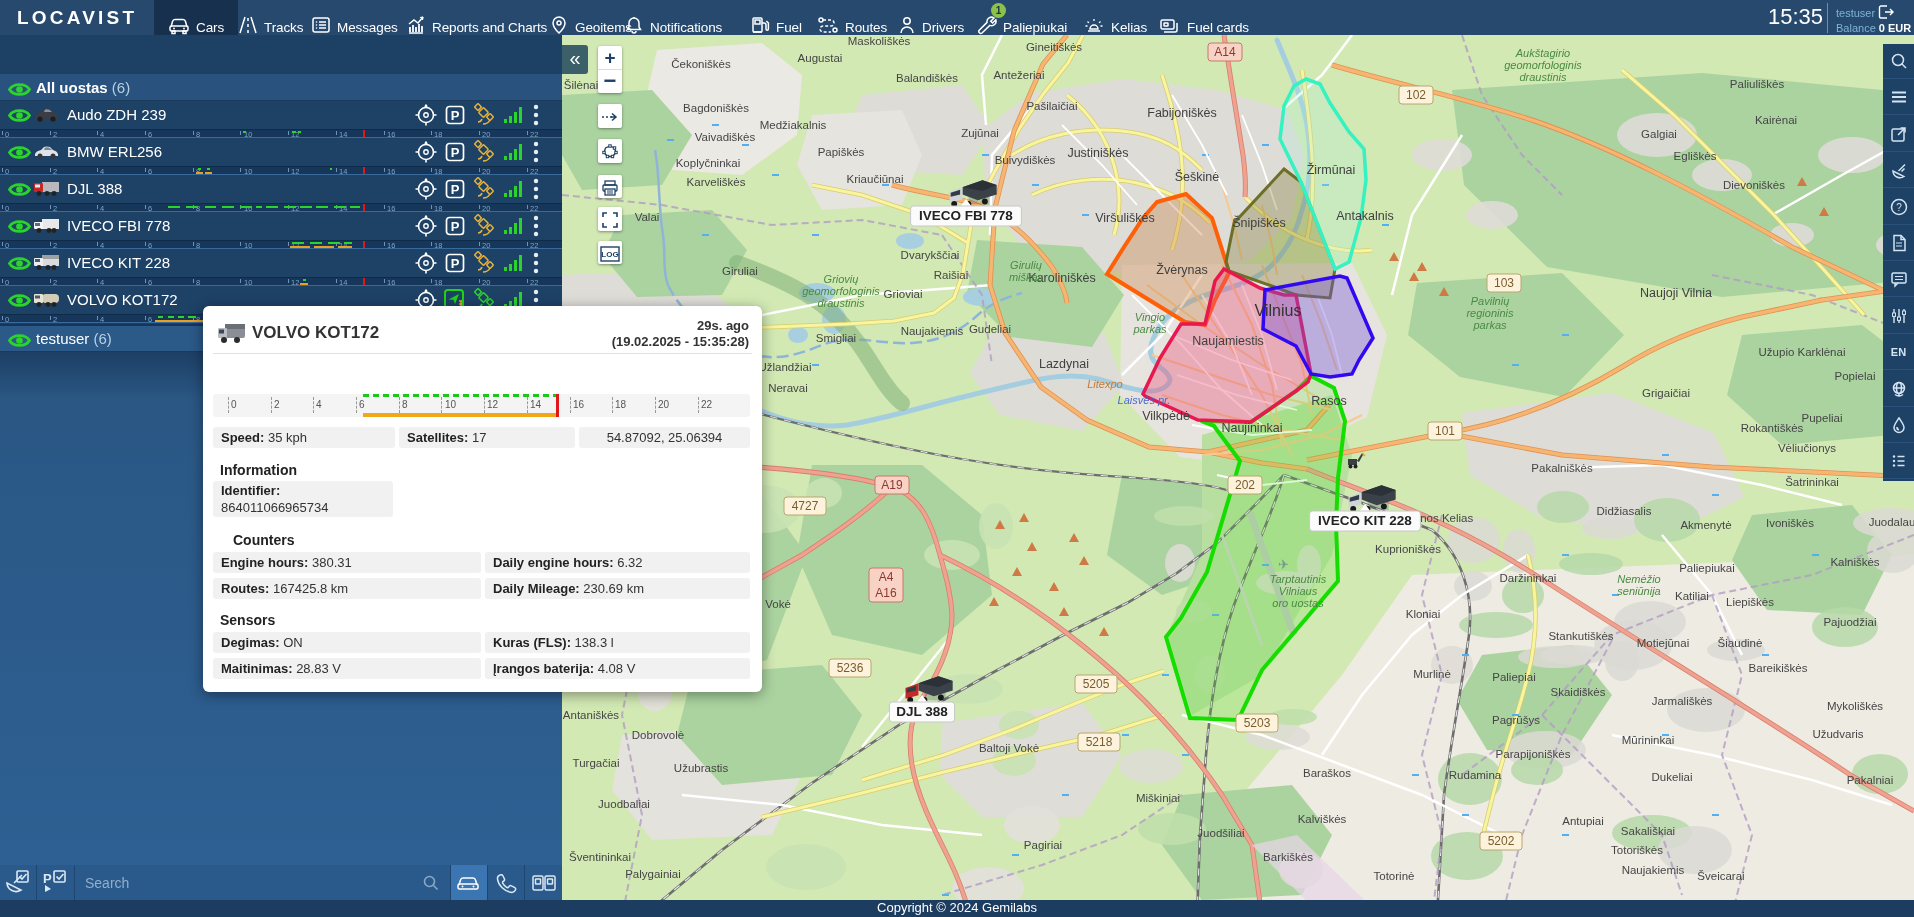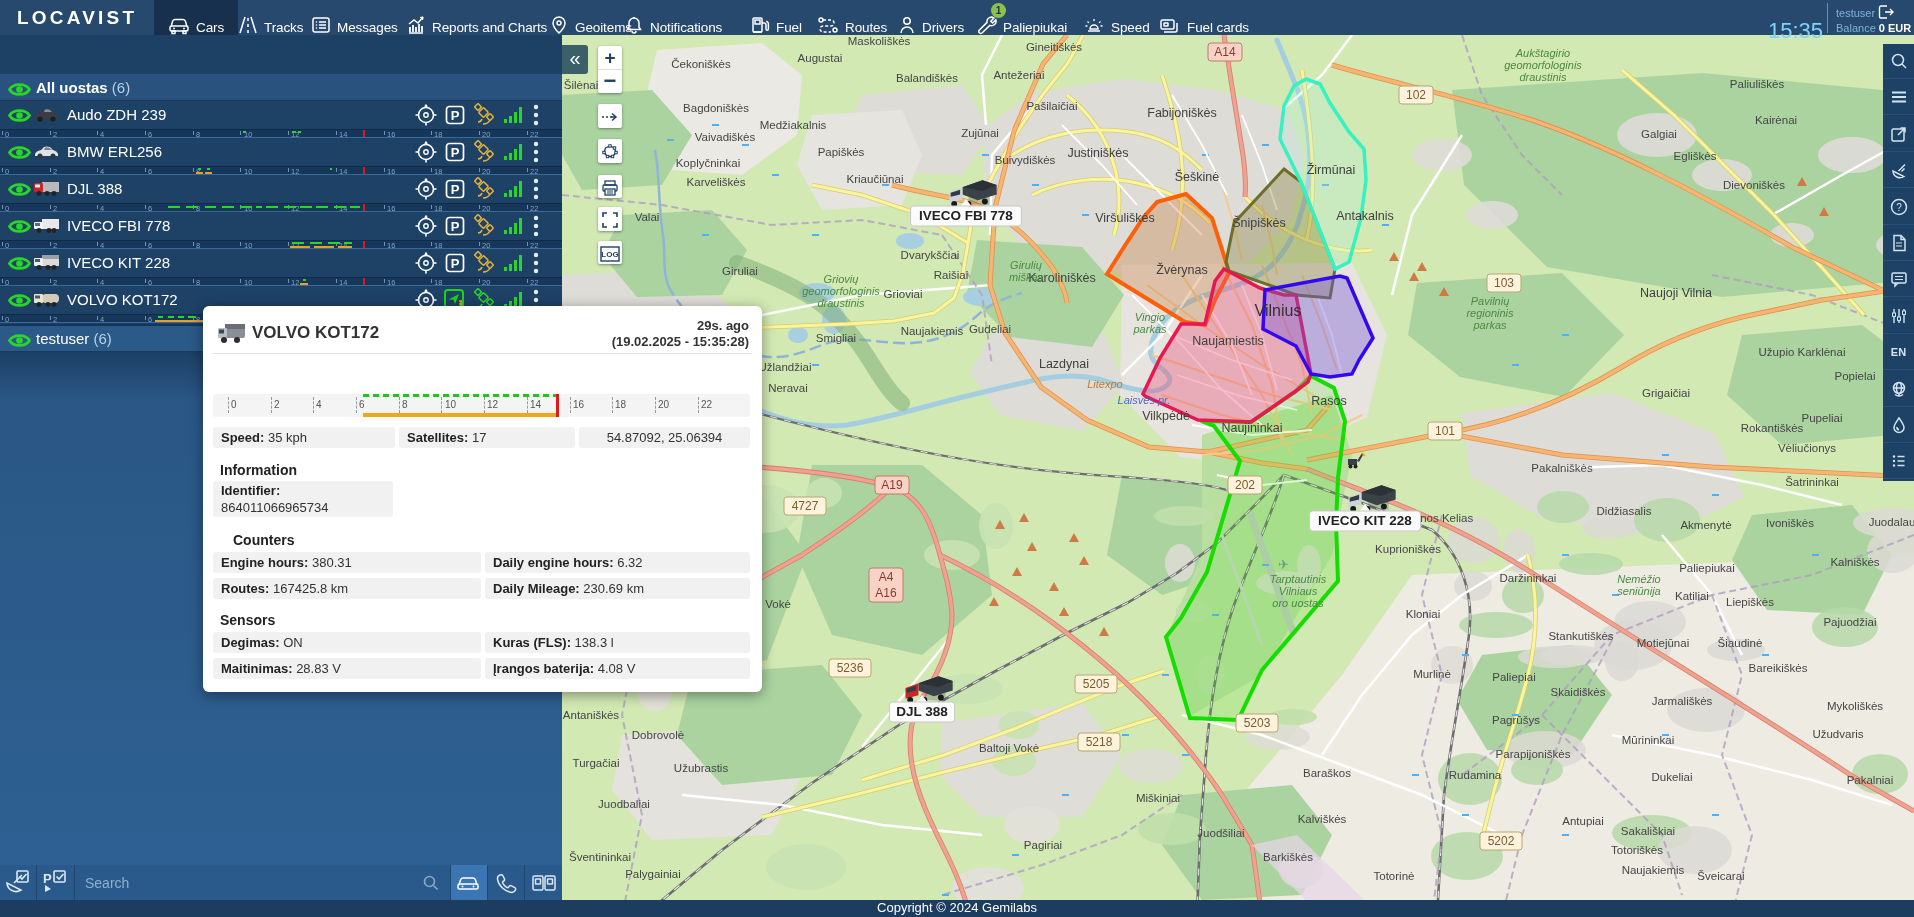--- a/index.html
+++ b/index.html
@@ -3,21 +3,21 @@
 <style>
 *{margin:0;padding:0;box-sizing:border-box}
 html,body{width:1914px;height:917px;overflow:hidden;font-family:"Liberation Sans",sans-serif;background:#1e4266}
 
 #topbar{position:absolute;left:0;top:0;width:1914px;height:35px;background:#26496d;color:#fff;z-index:50}
 #logo{position:absolute;left:17px;top:7px;font-size:19px;font-weight:bold;letter-spacing:3.2px;color:#fff}
 .nav{position:absolute;top:0;height:35px;display:flex;align-items:flex-end;color:#fff;font-size:13.5px;white-space:nowrap;letter-spacing:-0.1px}
 .nav svg{margin-right:6px}
 .nav.active{background:#16304e;padding:0 14px}
 #mtbadge{position:absolute;width:15px;height:15px;background:#8bc34a;border-radius:50%;color:#234;font-size:10px;font-weight:bold;text-align:center;line-height:15px}
-#clock{position:absolute;right:91px;top:18px;font-size:22px;color:#7dd3fc}
+#clock{position:absolute;right:91px;top:4px;font-size:22px;color:#ffffff}
 #topdiv{position:absolute;right:86px;top:3px;width:1px;height:30px;background:#6f8cab}
 #userbox{position:absolute;left:1836px;top:3px;font-size:11px;line-height:15px;color:#7fb3d9;text-align:left;white-space:nowrap}
 #userbox b{color:#fff;font-weight:bold}
 
 #sidebar{position:absolute;left:0;top:35px;width:562px;height:865px;background:linear-gradient(180deg,#1d4065 0px,#1d4065 318px,#2a5784 365px,#2e6093 830px);z-index:40}
 #tabbar{position:absolute;left:0;top:0;width:562px;height:39px;background:linear-gradient(#2e5f94,#295687)}
 #tab-groups{position:absolute;left:219px;top:11px;font-size:15px;font-weight:bold;color:#fff;letter-spacing:.5px}
 #tab-units{position:absolute;left:303px;top:11px;font-size:15px;color:#a4c0da;letter-spacing:.5px}
 #tab-underline{position:absolute;left:209px;top:33px;width:70px;height:3px;background:#fff}
 #allunits{position:absolute;left:0;top:39px;width:562px;height:27px;background:#29527e;border-bottom:1px solid #1a3a5c;color:#fff;font-size:15px;line-height:27px}
@@ -142,21 +142,21 @@
         <path d="M19 3 l-3.2 3.2 1.8 1.8 3.2-3.2 a4.5 4.5 0 0 1-6 5.6 L7 18 a2 2 0 0 1-2.8-2.8 L12 7.4 A4.5 4.5 0 0 1 19 3 Z" fill="none" stroke="#fff" stroke-width="1.5"></path>
       </svg>
       <span>Paliepiukai</span>
     </div>
     <div class="nav" style="left:1083px">
       <svg width="22" height="20" viewBox="0 0 22 20" style="">
         <path d="M7 14 a4 4 0 0 1 8 0 Z" fill="none" stroke="#fff" stroke-width="1.5"></path>
         <path d="M5 16 h12" stroke="#fff" stroke-width="1.5"></path>
         <path d="M11 4 v2 M4.5 6.5 l1.4 1.4 M17.5 6.5 l-1.4 1.4 M2.5 11 h2 M17.5 11 h2" stroke="#fff" stroke-width="1.3"></path>
       </svg>
-      <span>Speed</span>
+      <span>Kelias</span>
     </div>
     <div class="nav" style="left:1159px">
       <svg width="22" height="20" viewBox="0 0 22 20" style="">
         <rect x="2" y="5" width="13" height="9" rx="1.5" fill="none" stroke="#fff" stroke-width="1.5"></rect>
         <path d="M5 17 h11 a2 2 0 0 0 2-2 V8" fill="none" stroke="#fff" stroke-width="1.5"></path>
         <rect x="5" y="8" width="4" height="3" rx="0.5" fill="none" stroke="#fff" stroke-width="1.5"></rect>
       </svg>
       <span>Fuel cards</span>
     </div>
 <div id="mtbadge" style="left:991px;top:3px">1</div>

